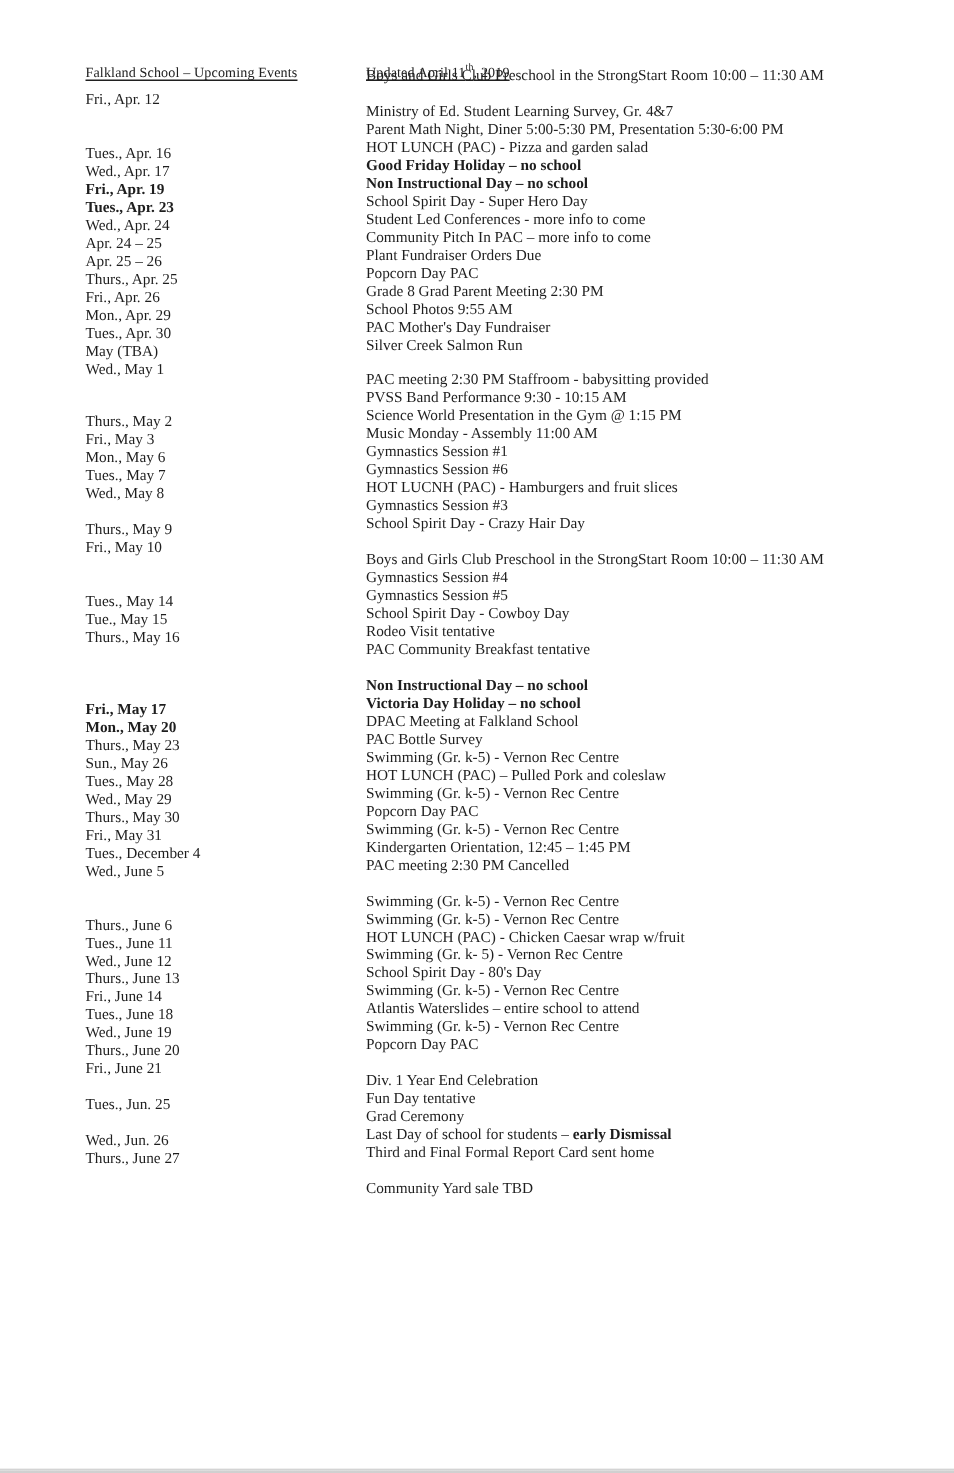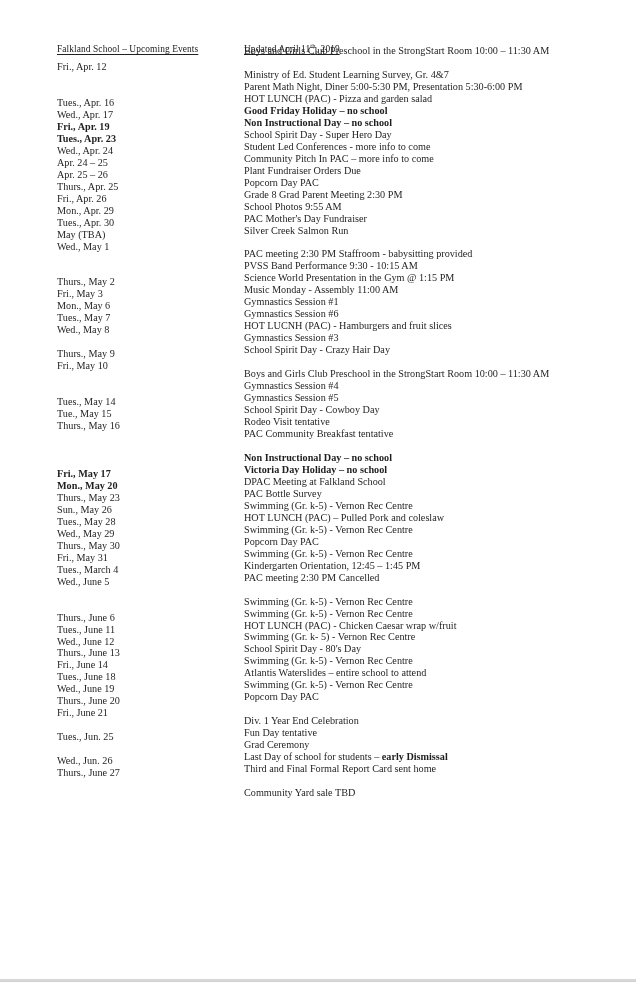--- a/index.html
+++ b/index.html
@@ -284,21 +284,21 @@
       </div>
       <div class="row">
         <div class="cell-date">Thurs., May 30</div>
         <div class="cell-event">Swimming (Gr. k-5) - Vernon Rec Centre</div>
       </div>
       <div class="row">
         <div class="cell-date">Fri., May 31</div>
         <div class="cell-event">Popcorn Day PAC</div>
       </div>
       <div class="row">
-        <div class="cell-date">Tues., March 4</div>
+        <div class="cell-date">Tues., December 4</div>
         <div class="cell-event">Swimming (Gr. k-5) - Vernon Rec Centre</div>
       </div>
       <div class="row">
         <div class="cell-date">Wed., June 5</div>
         <div class="cell-event">Kindergarten Orientation, 12:45 – 1:45 PM</div>
       </div>
       <div class="row">
         <div class="cell-date"></div>
         <div class="cell-event">PAC meeting 2:30 PM Cancelled</div>
       </div>

